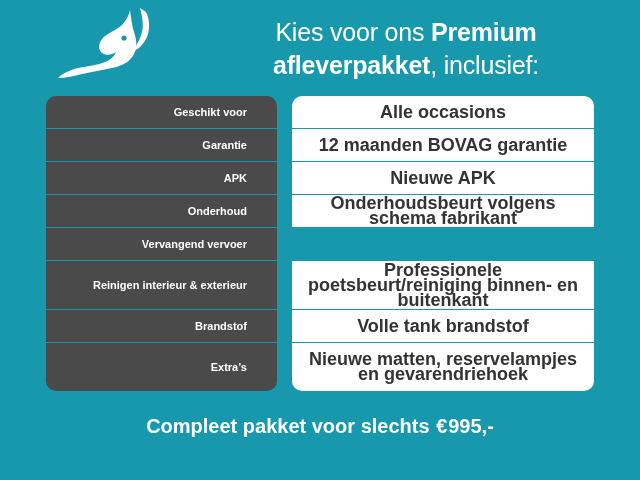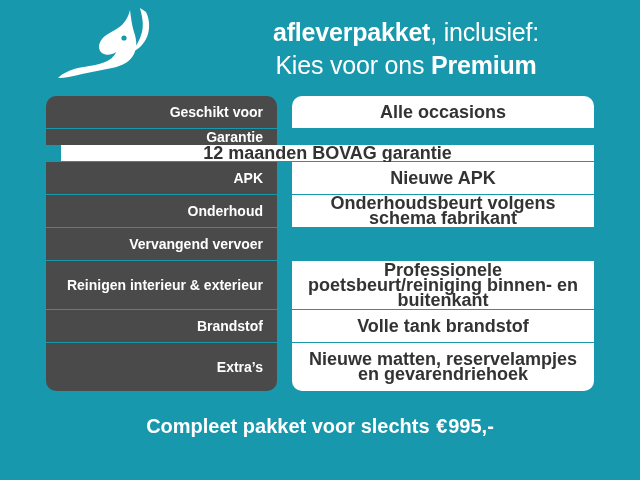--- a/index.html
+++ b/index.html
@@ -49,24 +49,24 @@
     display: flex;
     align-items: stretch;
     margin-bottom: 1px;
   }
 
   .cell-label {
     width: 231px;
     box-sizing: border-box;
     background: #4a4a4a;
     color: #ffffff;
-    font-size: 14px;
+    font-size: 11px;
     font-weight: bold;
     text-align: right;
-    padding: 0 14px;
+    padding: 0 30px;
     display: flex;
     align-items: center;
     justify-content: flex-end;
   }
 
   .cell-value {
     flex: 1;
     box-sizing: border-box;
     background: #ffffff;
     color: #333333;
@@ -122,35 +122,35 @@
 <div class="logo">
   <svg viewBox="0 0 140 82" width="140" height="82" xmlns="http://www.w3.org/2000/svg">
     <path d="M72 2 C70 10 66 16 60 20 C54 24 48 26 44 31 C40 36 40 42 44 45 C48 48 54 47 58 44 C56 49 52 52 47 54 C40 57 30 58 20 60 C12 62 5 65 0 70 C8 70 16 68 24 66 C34 64 44 62 54 60 C64 58 72 54 76 46 C80 38 78 30 76 24 C74 18 73 10 72 2 Z" fill="#ffffff"></path>
     <path d="M82 0 C84 8 86 16 84 24 C82 32 78 38 74 44 C80 42 86 36 89 29 C92 22 92 12 88 4 Z" fill="#ffffff"></path>
     <circle cx="66" cy="30" r="2.6" fill="#1798ad"></circle>
   </svg>
 </div>
 
 <div class="header">
   <div>
-    <span class="bold">afleverpakket</span><span>, inclusief:</span>
+    <span>Kies voor ons </span><span class="bold">Premium</span>
   </div>
   <div>
-    <span>Kies voor ons </span><span class="bold">Premium</span>
+    <span class="bold">afleverpakket</span><span>, inclusief:</span>
   </div>
 </div>
 
 <div class="table">
 
   <div class="table-row" style="height:32px;">
     <div class="cell-label">Geschikt voor</div>
     <div class="cell-value">Alle occasions</div>
   </div>
 
-  <div class="table-row" style="height:32px;flex-direction:column;">
+  <div class="table-row" style="height:32px;">
     <div class="cell-label">Garantie</div>
     <div class="cell-value">12 maanden BOVAG garantie</div>
   </div>
 
   <div class="table-row" style="height:32px;">
     <div class="cell-label">APK</div>
     <div class="cell-value">Nieuwe APK</div>
   </div>
 
 

